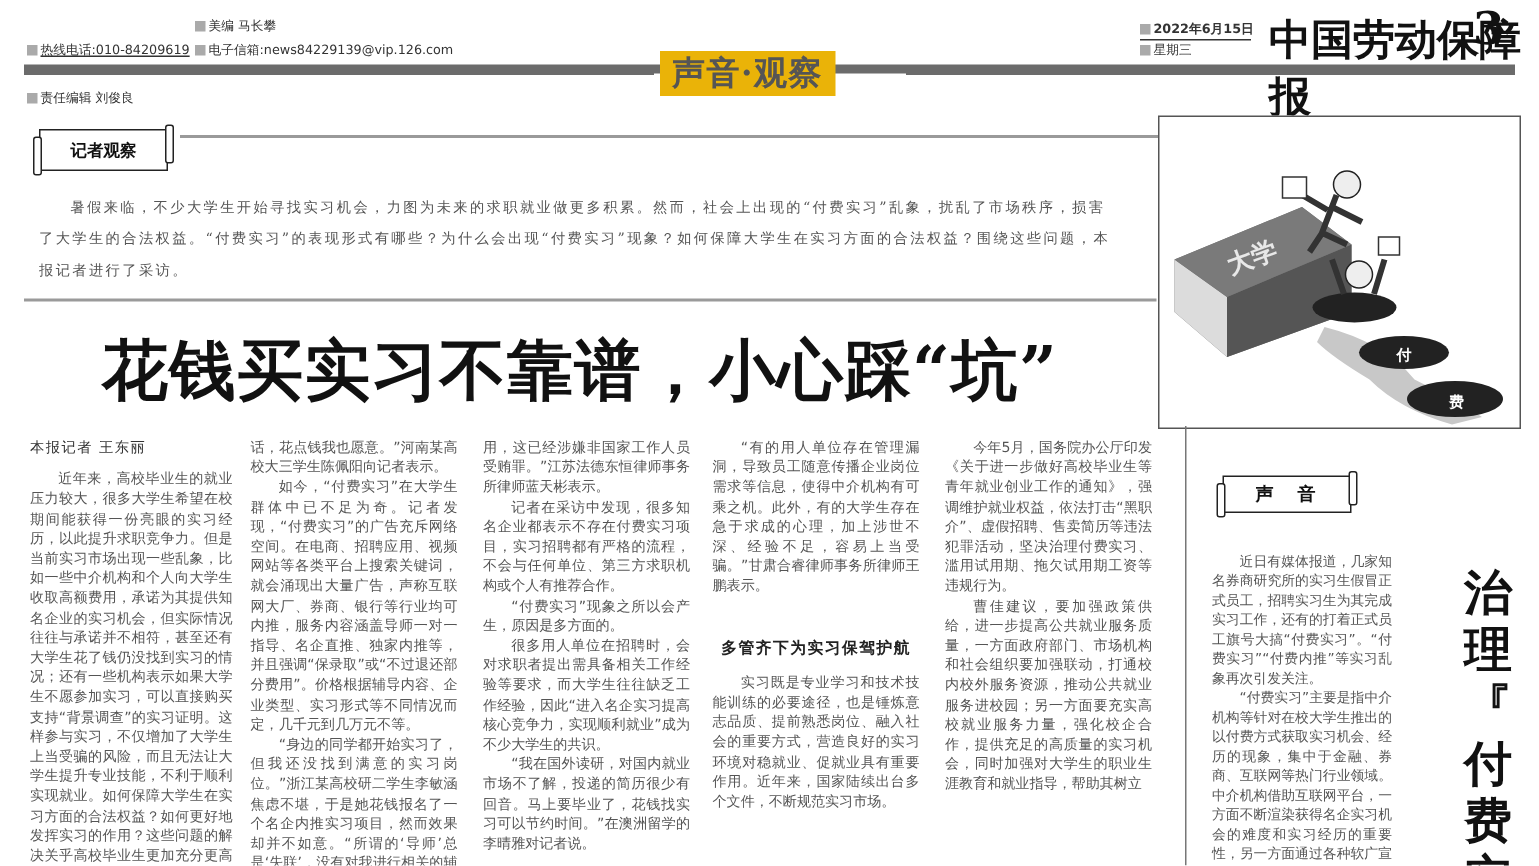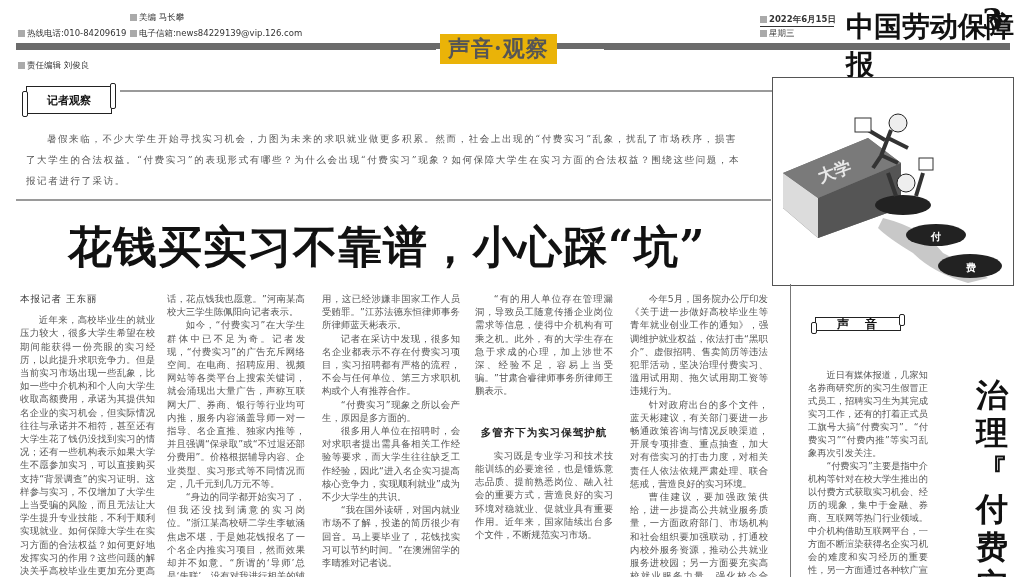--- a/index.html
+++ b/index.html
@@ -39,21 +39,21 @@
   .vline { background: #777; width: 1px; }
   .side-title { font-family: "DejaVu Serif", serif; font-weight: 900; font-size: 32px; color: #111; line-height: 38px; width: 40px; text-align: center; }
   .illus { border: 1px solid #555; background: #fff; overflow: hidden; }
 </style>
 </head>
 <body>
 
 <div class="abs hdr-item" style="left:18px;top:12px;margin-top:48px;">
   <span class="sq"></span><span>责任编辑</span> <span>刘俊良</span>
 </div>
-<div class="abs hdr-item" style="left:18px;top:28px;">
+<div class="abs hdr-item" style="left:18px;top:28px;text-decoration:underline;">
   <span class="sq"></span><span>热线电话:010-84209619</span>
 </div>
 <div class="abs hdr-item" style="left:130px;top:12px;">
   <span class="sq"></span><span>美编</span> <span>马长攀</span>
 </div>
 <div class="abs hdr-item" style="left:130px;top:28px;">
   <span class="sq"></span><span>电子信箱:news84229139@vip.126.com</span>
 </div>
 <div class="abs hdr-item date-line" style="left:760px;top:14px;width:74px;">
   <span class="sq"></span><span>2022年6月15日</span>
@@ -131,26 +131,25 @@
 
 <div class="abs col" style="left:475px;top:292px;width:138px;">
   <p>“有的用人单位存在管理漏洞，导致员工随意传播企业岗位需求等信息，使得中介机构有可乘之机。此外，有的大学生存在急于求成的心理，加上涉世不深、经验不足，容易上当受骗。”甘肃合睿律师事务所律师王鹏表示。</p>
   <div class="subhead" style="margin-top:28px;">多管齐下为实习保驾护航</div>
   <p>实习既是专业学习和技术技能训练的必要途径，也是锤炼意志品质、提前熟悉岗位、融入社会的重要方式，营造良好的实习环境对稳就业、促就业具有重要作用。近年来，国家陆续出台多个文件，不断规范实习市场。</p>
 
 </div>
 
 <div class="abs col" style="left:630px;top:292px;width:138px;">
   <p>今年5月，国务院办公厅印发《关于进一步做好高校毕业生等青年就业创业工作的通知》，强调维护就业权益，依法打击“黑职介”、虚假招聘、售卖简历等违法犯罪活动，坚决治理付费实习、滥用试用期、拖欠试用期工资等违规行为。</p>
-  <p>针对政府出台的多个文件，蓝天彬建议，有关部门要进一步畅通政策咨询与情况反映渠道，开展专项排查、重点抽查，加大对有偿实习的打击力度，对相关责任人依法依规严肃处理、联合惩戒，营造良好的实习环境。</p>
   <p>曹佳建议，要加强政策供给，进一步提高公共就业服务质量，一方面政府部门、市场机构和社会组织要加强联动，打通校内校外服务资源，推动公共就业服务进校园；另一方面要充实高校就业服务力量，强化校企合作，提供充足的高质量的实习机会，同时加强对大学生的职业生涯教育和就业指导，帮助其树立</p>
 </div>
 
 <div class="abs vline" style="left:790px;top:284px;height:293px;"></div>
-<div class="abs scroll" style="left:815px;top:317px;width:86px;height:14px;font-size:12px;letter-spacing:2px;">
+<div class="abs scroll" style="left:815px;top:317px;width:86px;height:25px;font-size:12px;letter-spacing:2px;">
   <span>声　音</span>
 </div>
 <div class="abs col" style="left:808px;top:368px;width:120px;font-size:9.2px;line-height:13px;">
   <p>近日有媒体报道，几家知名券商研究所的实习生假冒正式员工，招聘实习生为其完成实习工作，还有的打着正式员工旗号大搞“付费实习”。“付费实习”“付费内推”等实习乱象再次引发关注。</p>
   <p>“付费实习”主要是指中介机构等针对在校大学生推出的以付费方式获取实习机会、经历的现象，集中于金融、券商、互联网等热门行业领域。中介机构借助互联网平台，一方面不断渲染获得名企实习机会的难度和实习经历的重要性，另一方面通过各种软广宣传付费实习的好处，捕捉有实习需求的大学生群体，再适时推出各种类型的付费</p>
 </div>
 <div class="abs" style="left:972px;top:376px;">
   <div class="side-title">治</div>
   <div class="side-title">理</div>
   <div class="side-title">『</div>

